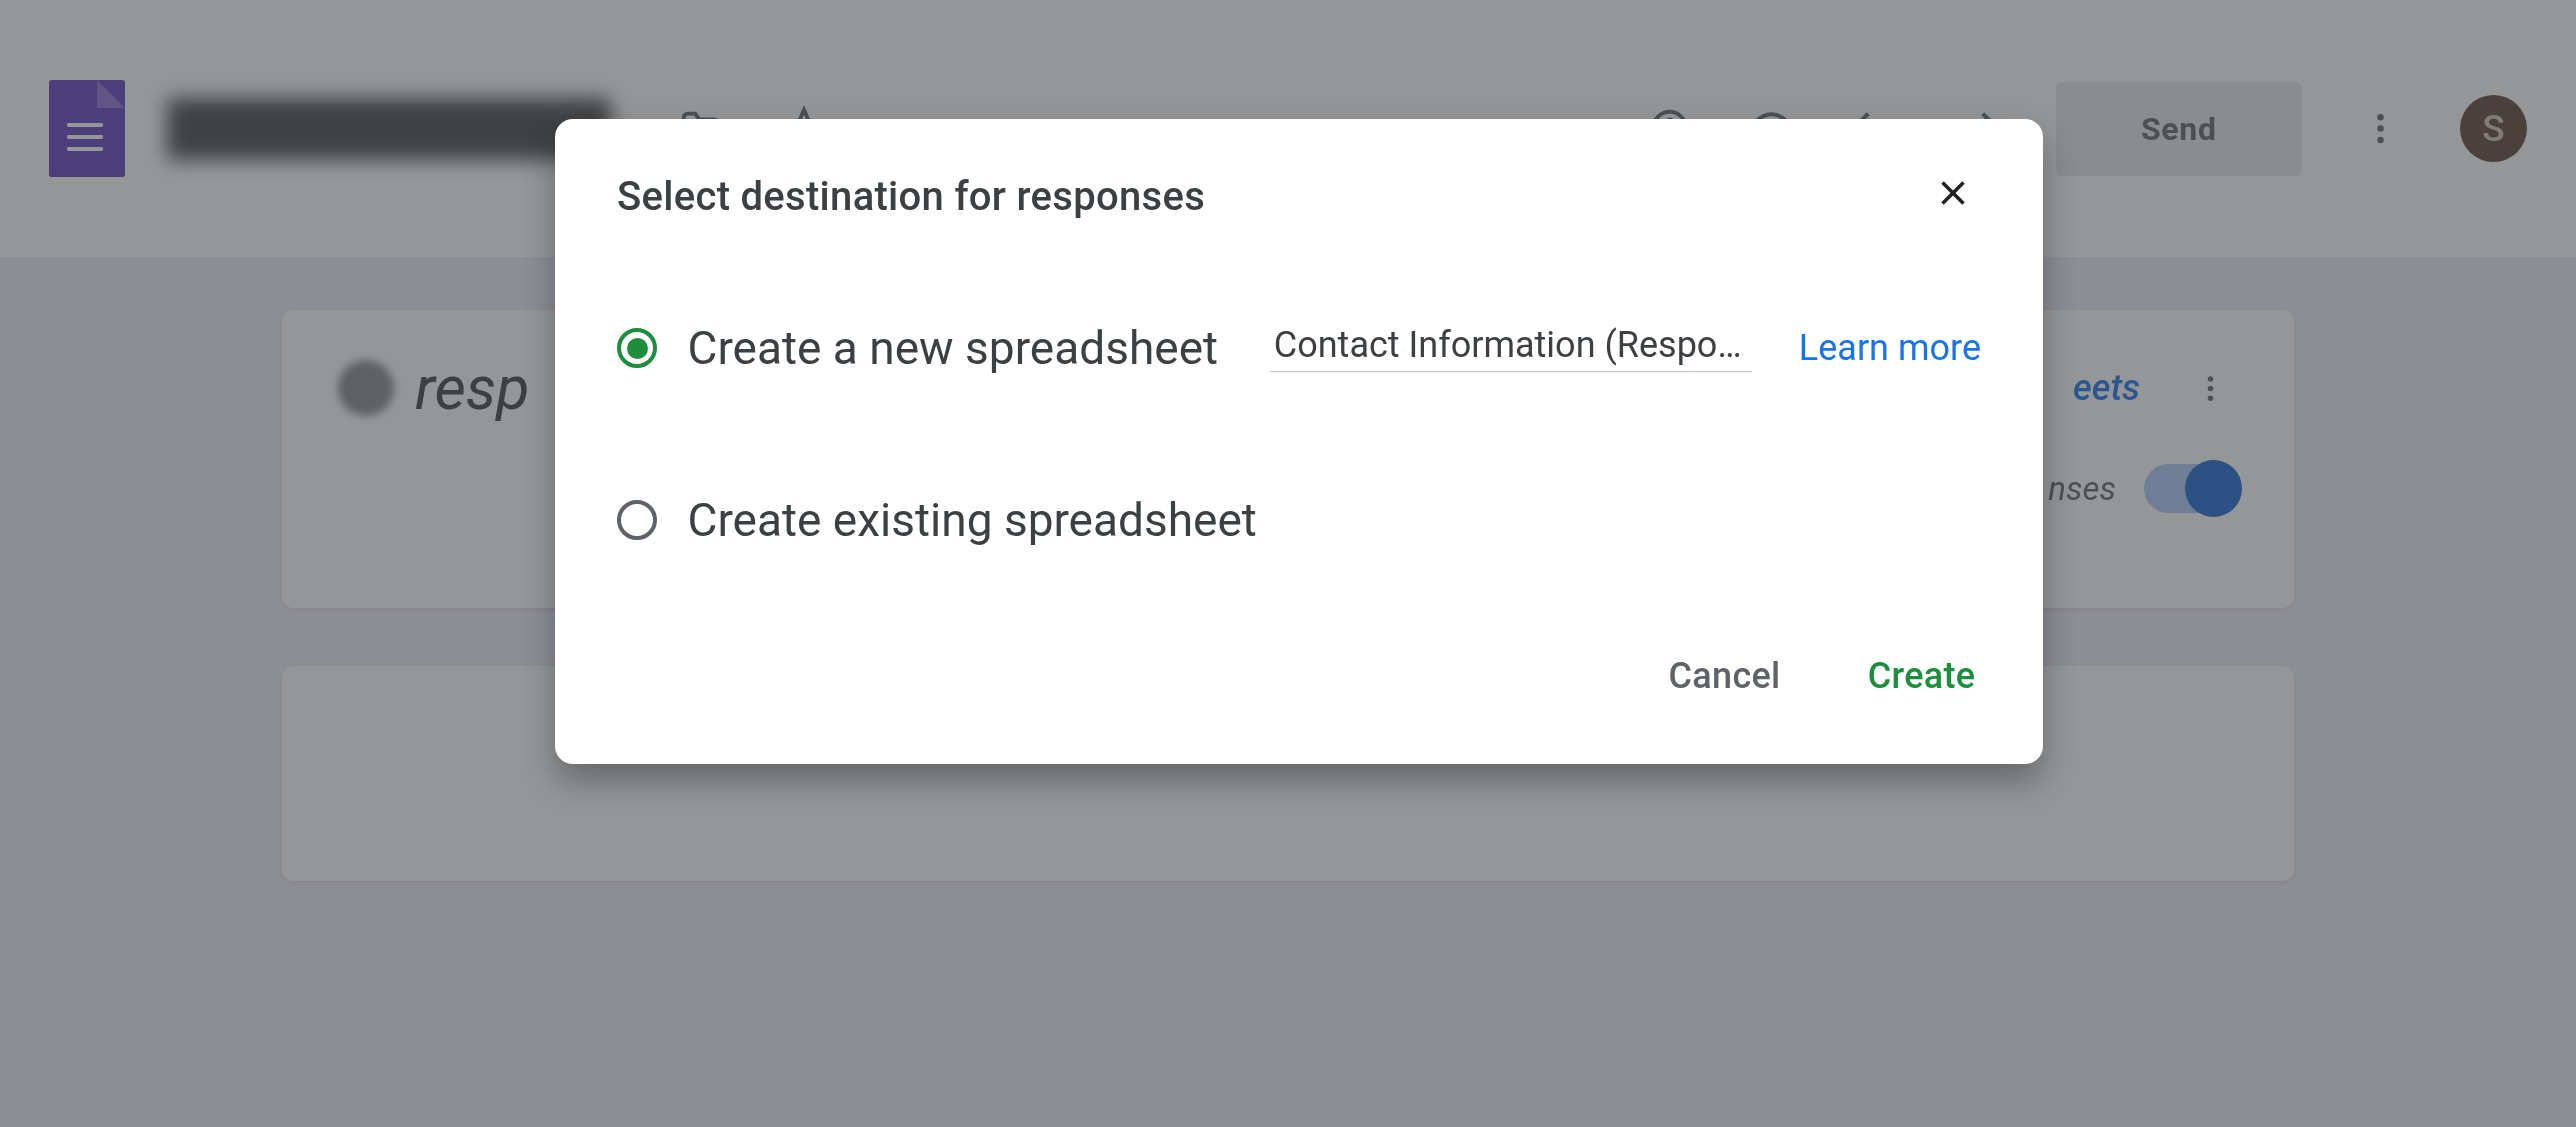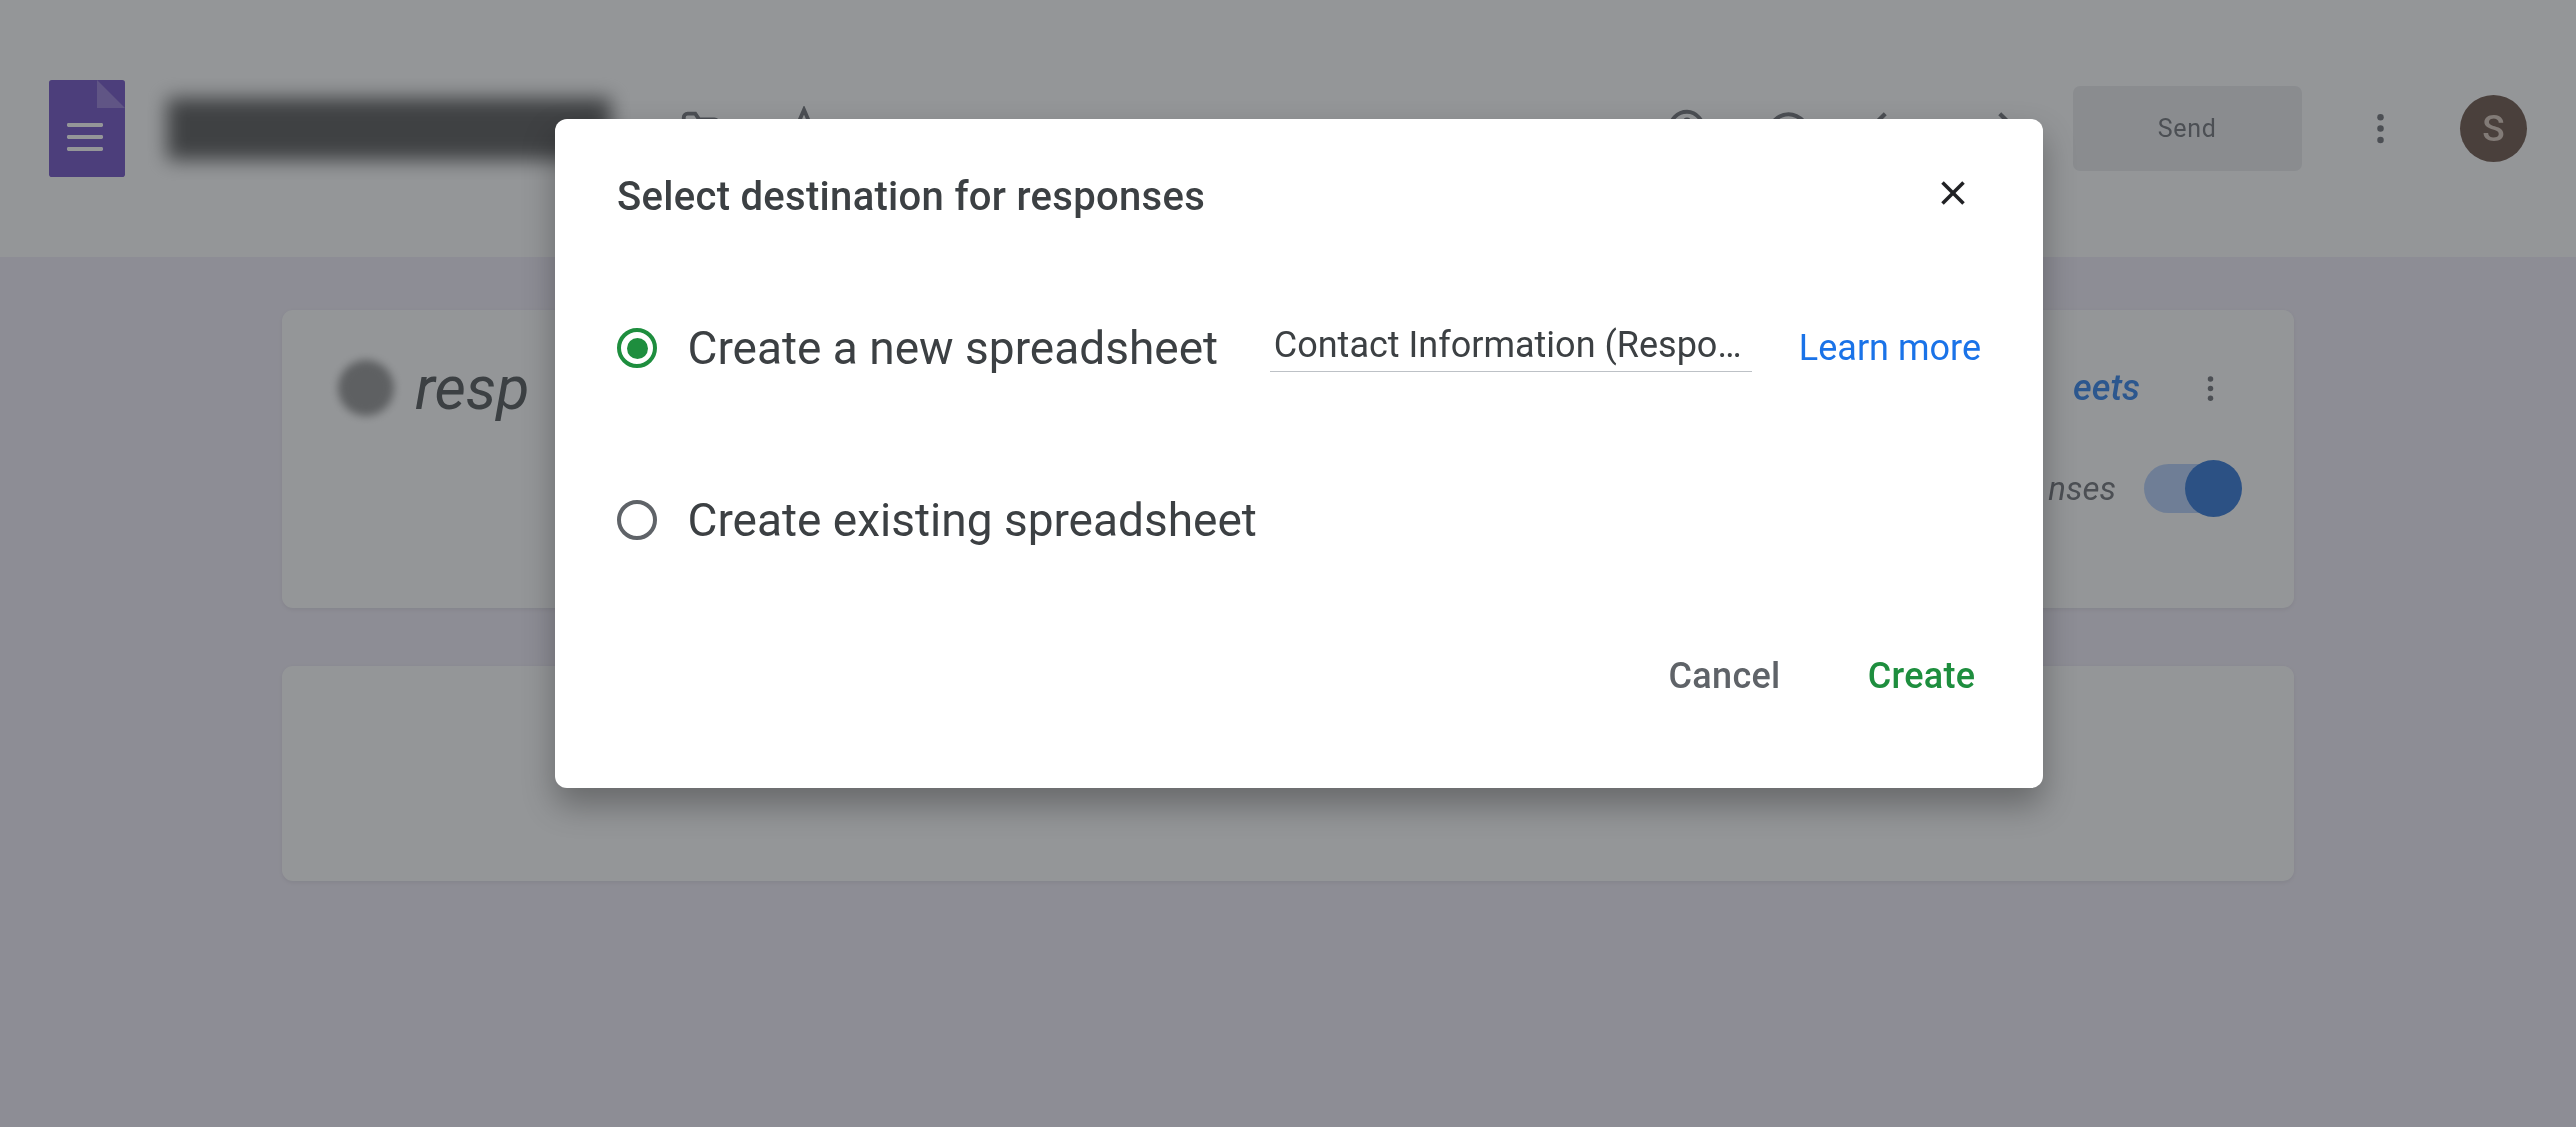--- a/index.html
+++ b/index.html
@@ -65,22 +65,22 @@
     margin: 0 16.7px;
     background: transparent;
     border:none;
   }
   .spacer { flex: 1; }
 
   .send-btn{
     background:#e8e9ec;
     color:#5f6368;
     border:none;
-    font-size:25px;
-    font-weight:400;
+    font-size:32px;
+    font-weight:700;
     padding: 28px 85px;
     border-radius: 7px;
     letter-spacing:0.7px;
     margin: 0 28px;
   }
 
   .avatar{
     width:67px;height:67px;border-radius:50%;
     background:#5c4033;
     color:#d8c3b5;
@@ -147,23 +147,23 @@
     position:absolute; inset:0;
     background: rgba(60,64,67,0.55);
   }
 
   
   .dialog{
     position:absolute;
     left:555px; top:119px;
     width:1488px;
     background:#fff;
-    border-radius:12px;
+    border-radius:18px;
     box-shadow: 0 16.7px 33px rgba(0,0,0,0.3);
-    padding: 49px 62px 80px 62px;
+    padding: 49px 62px 56px 62px;
   }
   .dialog-title-row{
     display:flex; align-items:center; justify-content:space-between;
     margin-bottom: 97px;
   }
   .dialog-title{
     font-size:40px;
     color:#3c4043;
     font-weight:500;
     letter-spacing:0.3px;

